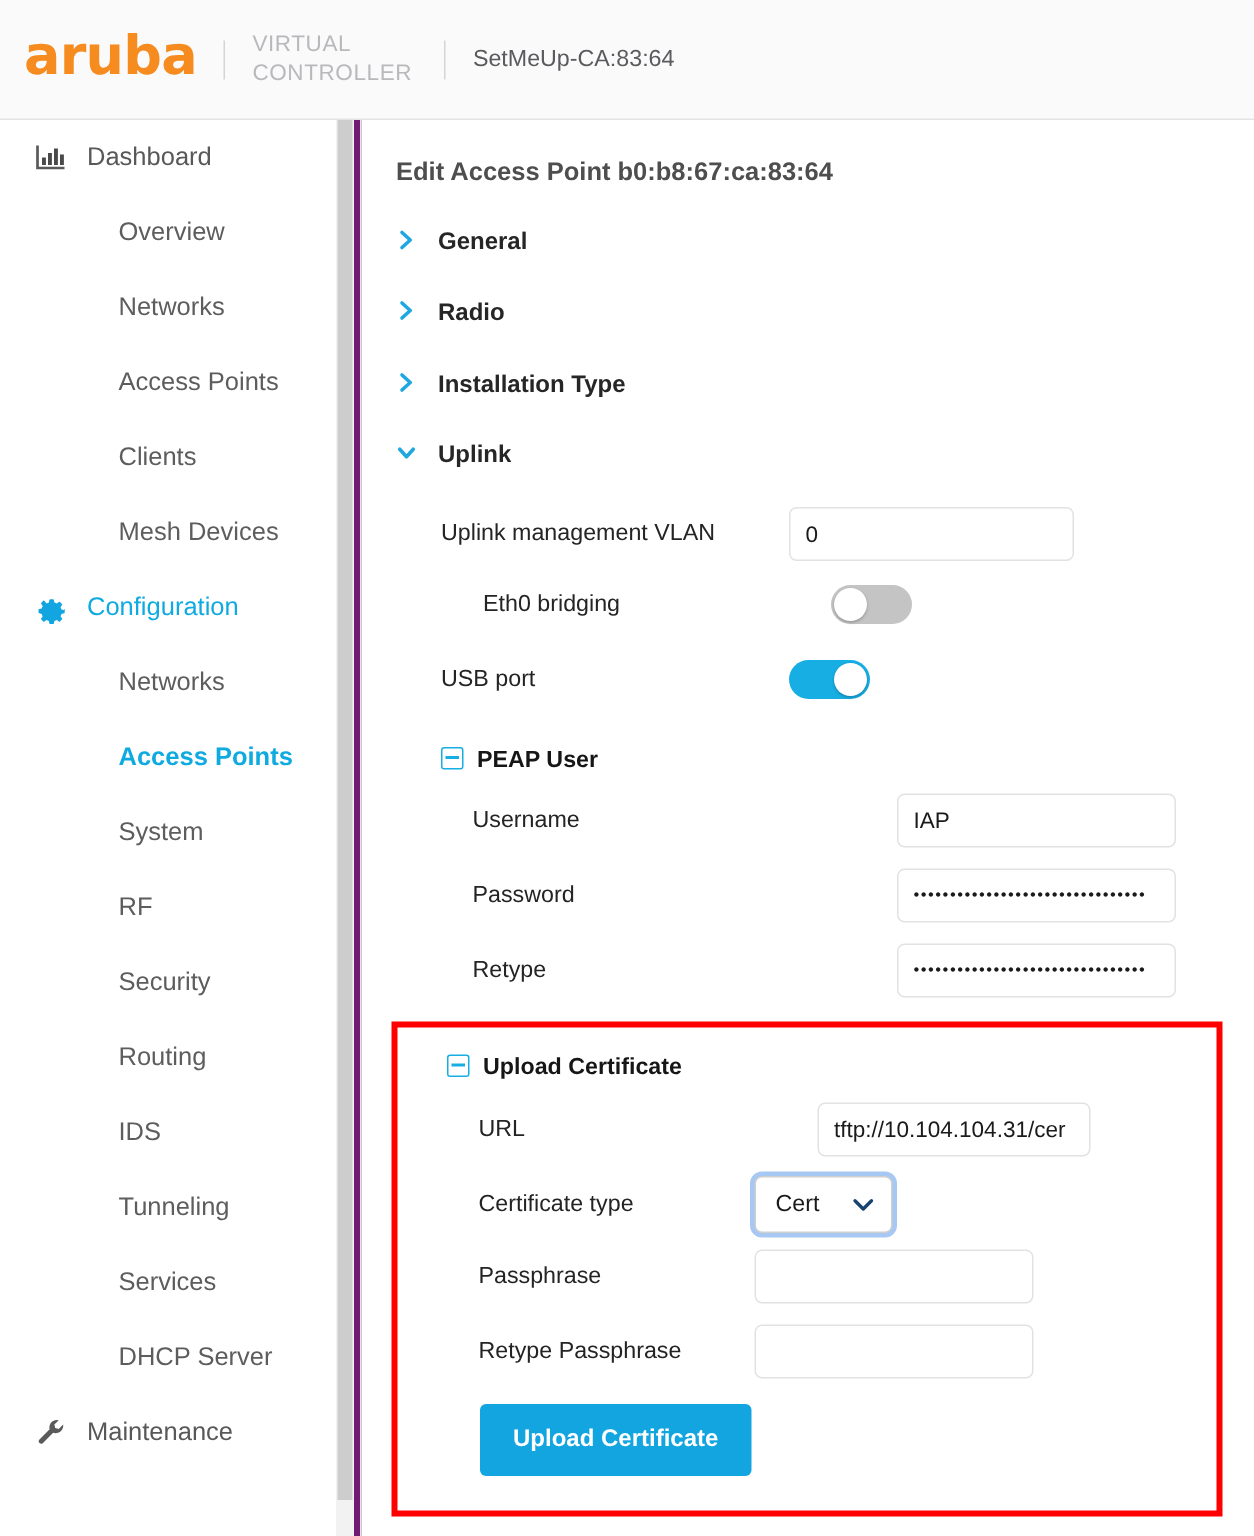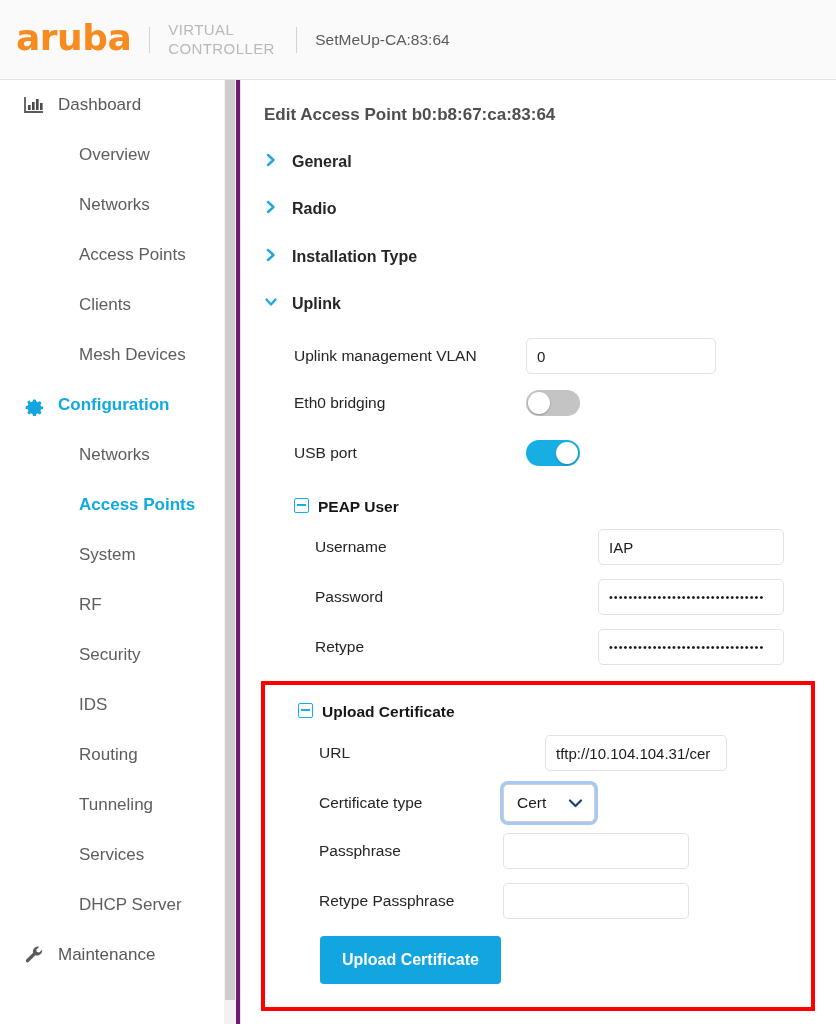--- a/index.html
+++ b/index.html
@@ -60,21 +60,21 @@
     position: absolute; top: 0px; left: 1px; width: 10px; height: 920px;
     background: #cdcdcd; border-radius: 0;
   }
   .sb-group {
     display: flex; align-items: center;
     height: 50px; padding-left: 24px;
   }
   .sb-group .ico { width: 28px; height: 22px; display: flex; align-items: center; }
   .sb-group .lbl { font-size: 17px; margin-left: 6px; }
   .sb-group.dash .lbl { color: #585858; }
-  .sb-group.cfg .lbl { color: #0faae0; font-weight: 700; }
+  .sb-group.cfg .lbl { color: #0faae0; font-weight: 400; }
   .sb-group.mnt .lbl { color: #585858; }
 
   .sb-item {
     height: 50px; display: flex; align-items: center;
     padding-left: 79px;
     font-size: 17px; color: #5d5d5d;
   }
   .sb-item.active { color: #0faae0; font-weight: 700; }
 
   
@@ -241,24 +241,24 @@
     <div class="sb-item">
       <span>System</span>
     </div>
     <div class="sb-item">
       <span>RF</span>
     </div>
     <div class="sb-item">
       <span>Security</span>
     </div>
     <div class="sb-item">
+      <span>Routing</span>
+    </div>
+    <div class="sb-item">
       <span>IDS</span>
-    </div>
-    <div class="sb-item">
-      <span>Routing</span>
     </div>
     <div class="sb-item">
       <span>Tunneling</span>
     </div>
     <div class="sb-item">
       <span>Services</span>
     </div>
     <div class="sb-item">
       <span>DHCP Server</span>
     </div>
@@ -322,21 +322,21 @@
       </span>
       <span class="acc-label">Uplink</span>
     </div>
 
     <div class="frow" style="left:53px; top:258px; width:505px;">
       <span class="flabel" style="width:232px;">Uplink management VLAN</span>
       <input class="finput" style="width: 190px;" value="0">
     </div>
 
     <div class="frow" style="left:53px; top:310px; width:505px;">
-      <span class="flabel" style="width:232px;">Eth0 bridging</span>
+      <span class="flabel" style="width:232px;margin-left:28px;">Eth0 bridging</span>
       <span class="toggle">
           <span class="knob"></span>
         </span>
     </div>
 
     <div class="frow" style="left:53px; top:360px; width:505px;">
       <span class="flabel" style="width:232px;">USB port</span>
       <span class="toggle on">
           <span class="knob"></span>
         </span>

